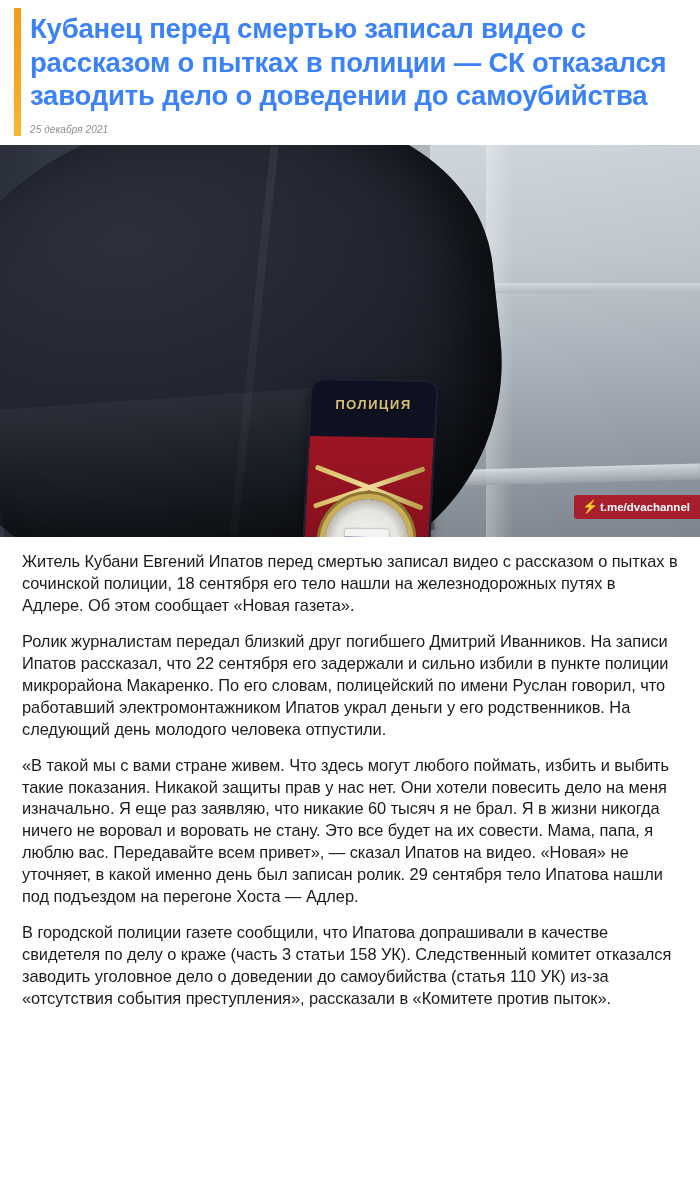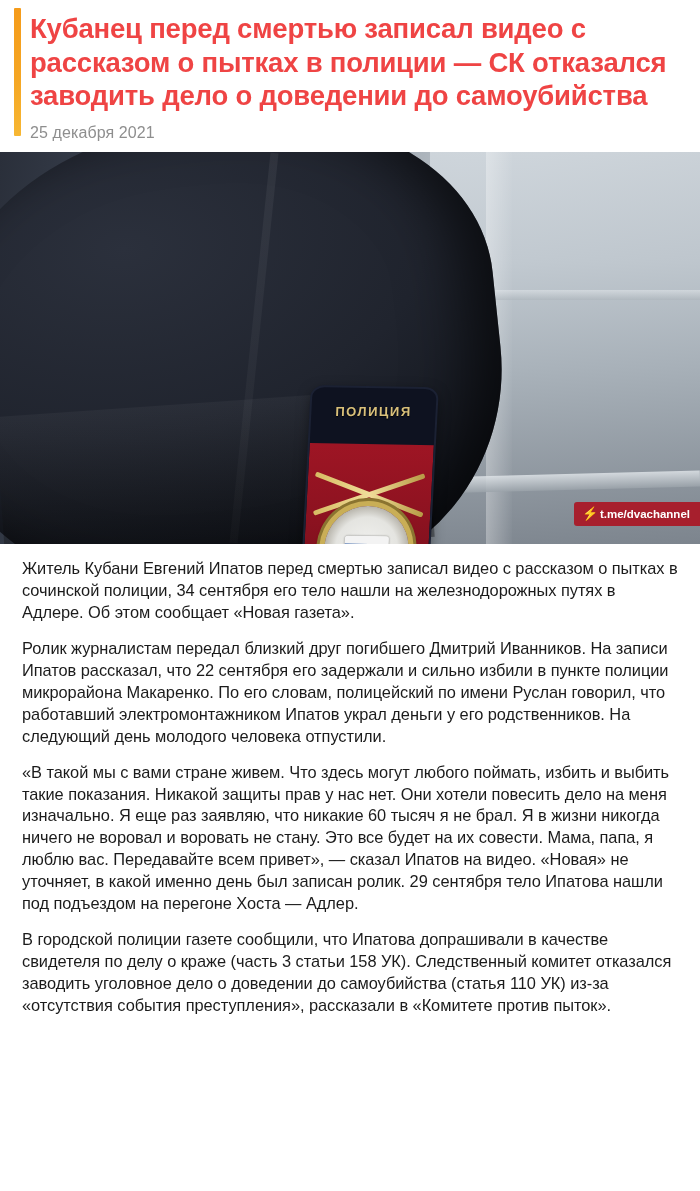--- a/index.html
+++ b/index.html
@@ -33,29 +33,30 @@
     width: 7px;
     height: 128px;
     background: linear-gradient(180deg, #f59b1a 0%, #f5a623 55%, #f7b733 100%);
     border-radius: 1px;
   }
   .headline {
     font-size: 27.5px;
     line-height: 1.22;
     font-weight: bold;
     letter-spacing: -0.2px;
-    color: #ef4444;
+    color: #3b82f6;
     margin: 0;
     padding-right: 4px;
   }
   .date {
     margin-top: 11px;
-    font-size: 16px;
+    font-size: 10px;
     color: #8e8e8e;
     letter-spacing: 0.1px;
+    font-style: italic;
   }
 
   
   .photo {
     position: relative;
     width: 700px;
     height: 392px;
     overflow: hidden;
     background: #171a21;
   }
@@ -268,19 +269,19 @@
 
     </div>
 
     <div class="watermark">
       <span class="bolt">⚡</span>
       <span>t.me/dvachannel</span>
     </div>
   </div>
 
   <div class="body">
-    <p>Житель Кубани Евгений Ипатов перед смертью записал видео с рассказом о пытках в сочинской полиции, 34 сентября его тело нашли на железнодорожных путях в Адлере. Об этом сообщает «Новая газета».</p>
+    <p>Житель Кубани Евгений Ипатов перед смертью записал видео с рассказом о пытках в сочинской полиции, 18 сентября его тело нашли на железнодорожных путях в Адлере. Об этом сообщает «Новая газета».</p>
     <p>Ролик журналистам передал близкий друг погибшего Дмитрий Иванников. На записи Ипатов рассказал, что 22 сентября его задержали и сильно избили в пункте полиции микрорайона Макаренко. По его словам, полицейский по имени Руслан говорил, что работавший электромонтажником Ипатов украл деньги у его родственников. На следующий день молодого человека отпустили.</p>
     <p>«В такой мы с вами стране живем. Что здесь могут любого поймать, избить и выбить такие показания. Никакой защиты прав у нас нет. Они хотели повесить дело на меня изначально. Я еще раз заявляю, что никакие 60 тысяч я не брал. Я в жизни никогда ничего не воровал и воровать не стану. Это все будет на их совести. Мама, папа, я люблю вас. Передавайте всем привет», — сказал Ипатов на видео. «Новая» не уточняет, в какой именно день был записан ролик. 29 сентября тело Ипатова нашли под подъездом на перегоне Хоста — Адлер.</p>
     <p>В городской полиции газете сообщили, что Ипатова допрашивали в качестве свидетеля по делу о краже (часть 3 статьи 158 УК). Следственный комитет отказался заводить уголовное дело о доведении до самоубийства (статья 110 УК) из-за «отсутствия события преступления», рассказали в «Комитете против пыток».</p>
   </div>
 
 </div>
 
 </body></html>

